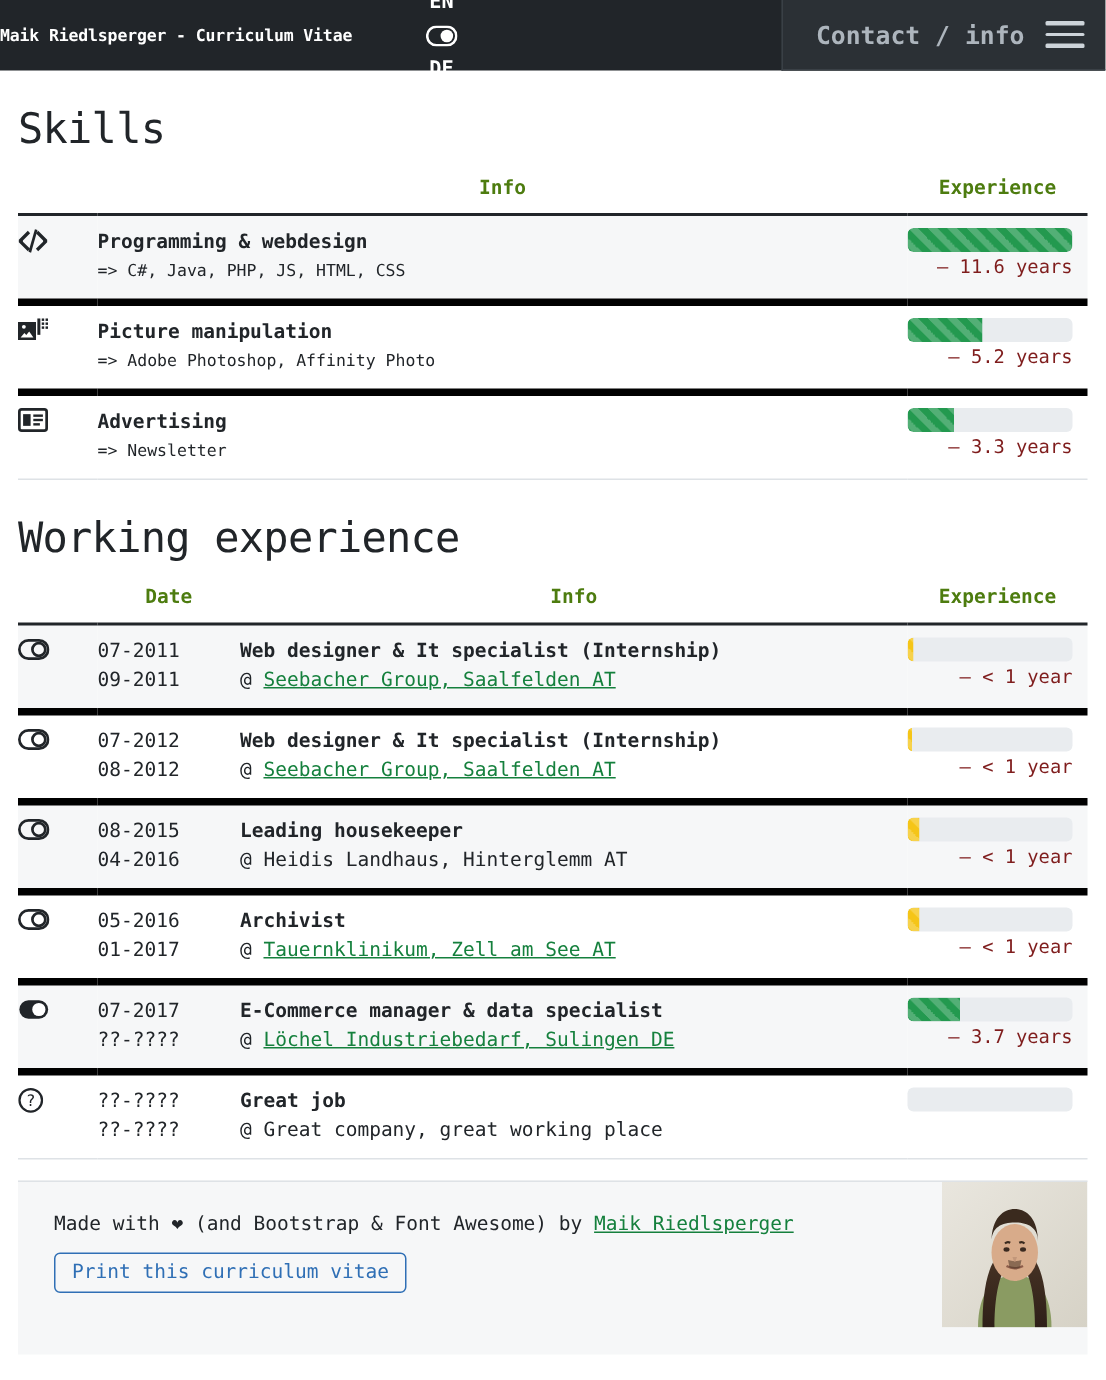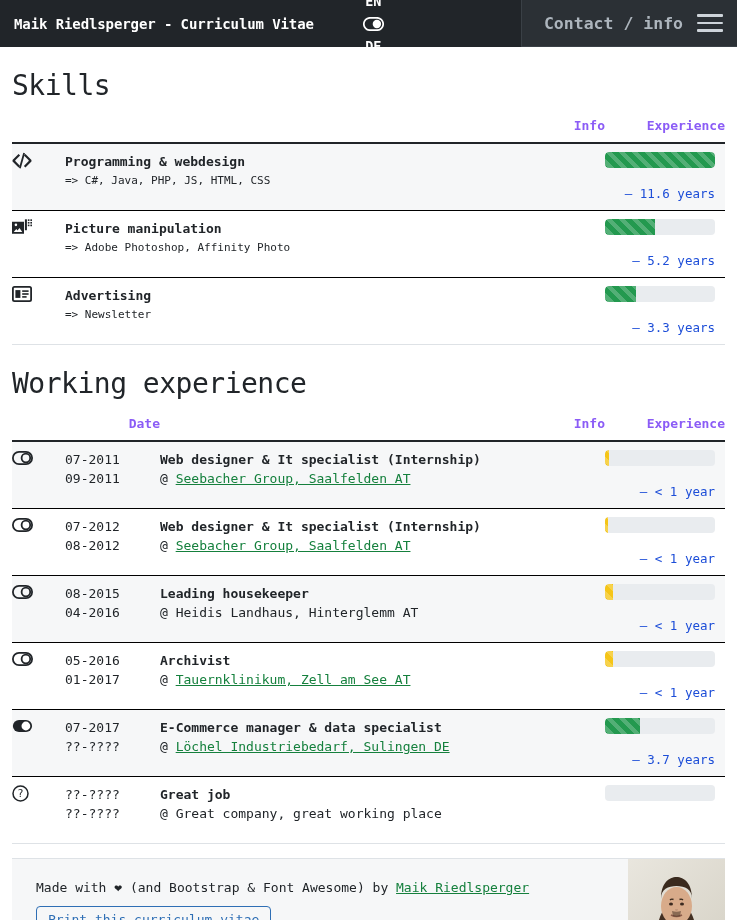--- a/index.html
+++ b/index.html
@@ -14,24 +14,23 @@
   
   .navbar {
     height: 47px;
     background: #212529;
     display: flex;
     align-items: center;
     position: relative;
   }
   .nav-brand {
     color: #ffffff;
-    font-size: 14px;
+    font-size: 11px;
     font-weight: 700;
     letter-spacing: -0.1px;
-    padding-left: 14px;
     white-space: nowrap;
     text-align: right;
   }
   .lang-switch {
     display: flex;
     align-items: center;
     gap: 7px;
     margin-left: 49px;
     color: #ffffff;
     font-size: 13.5px;
@@ -77,31 +76,31 @@
   }
 
   table.cv {
     width: 713px;
     border-collapse: collapse;
     table-layout: fixed;
   }
   table.cv thead th {
     font-size: 13px;
     font-weight: 700;
-    color: #8b5cf6;
-    text-align: right;
+    color: #4d7c0f;
+    text-align: center;
     padding: 0 0 9px 0;
     border-bottom: 2px solid #212529;
     vertical-align: bottom;
   }
   table.cv tbody tr.row-odd { background: #f6f7f8; }
   table.cv tbody tr.row-even { background: #ffffff; }
   table.cv tbody td {
     padding: 8px 0 9px 0;
-    border-top: 1px solid #000000;
+    border-top: 5px solid #000000;
     vertical-align: top;
   }
   table.cv tbody tr:first-child td { border-top: none; }
   table.cv tbody tr:last-child td { border-bottom: 1px solid #dee2e6; }
 
   td.c-icon { width: 53px; text-align: left; padding-left: 14px; }
   td.c-date { width: 95px; font-size: 13px; color: #212529; line-height: 19px; }
   td.c-info { font-size: 13px; line-height: 19px; color: #212529; margin-top: 36px; }
   td.c-exp  { width: 120px; padding-right: 12px; }
 
@@ -129,24 +128,24 @@
     background-image: linear-gradient(45deg,
       rgba(255,255,255,.22) 25%, transparent 25%,
       transparent 50%, rgba(255,255,255,.22) 50%,
       rgba(255,255,255,.22) 75%, transparent 75%, transparent);
     background-size: 13px 13px;
   }
   .bar-fill.warn { background-color: #f5c518; }
   .bar-fill.full { border-radius: 4px; }
   .bar-label {
     font-size: 12.5px;
-    color: #1d4ed8;
+    color: #7f1d1d;
     text-align: right;
     width: 110px;
-    margin-top: 18px;
+    margin-top: 2px;
     white-space: nowrap;
   }
 
   
   .footer-wrap {
     margin: 14px 12px 0 12px;
     width: 713px;
     border-top: 1px solid #dee2e6;
     position: relative;
     height: 116px;

